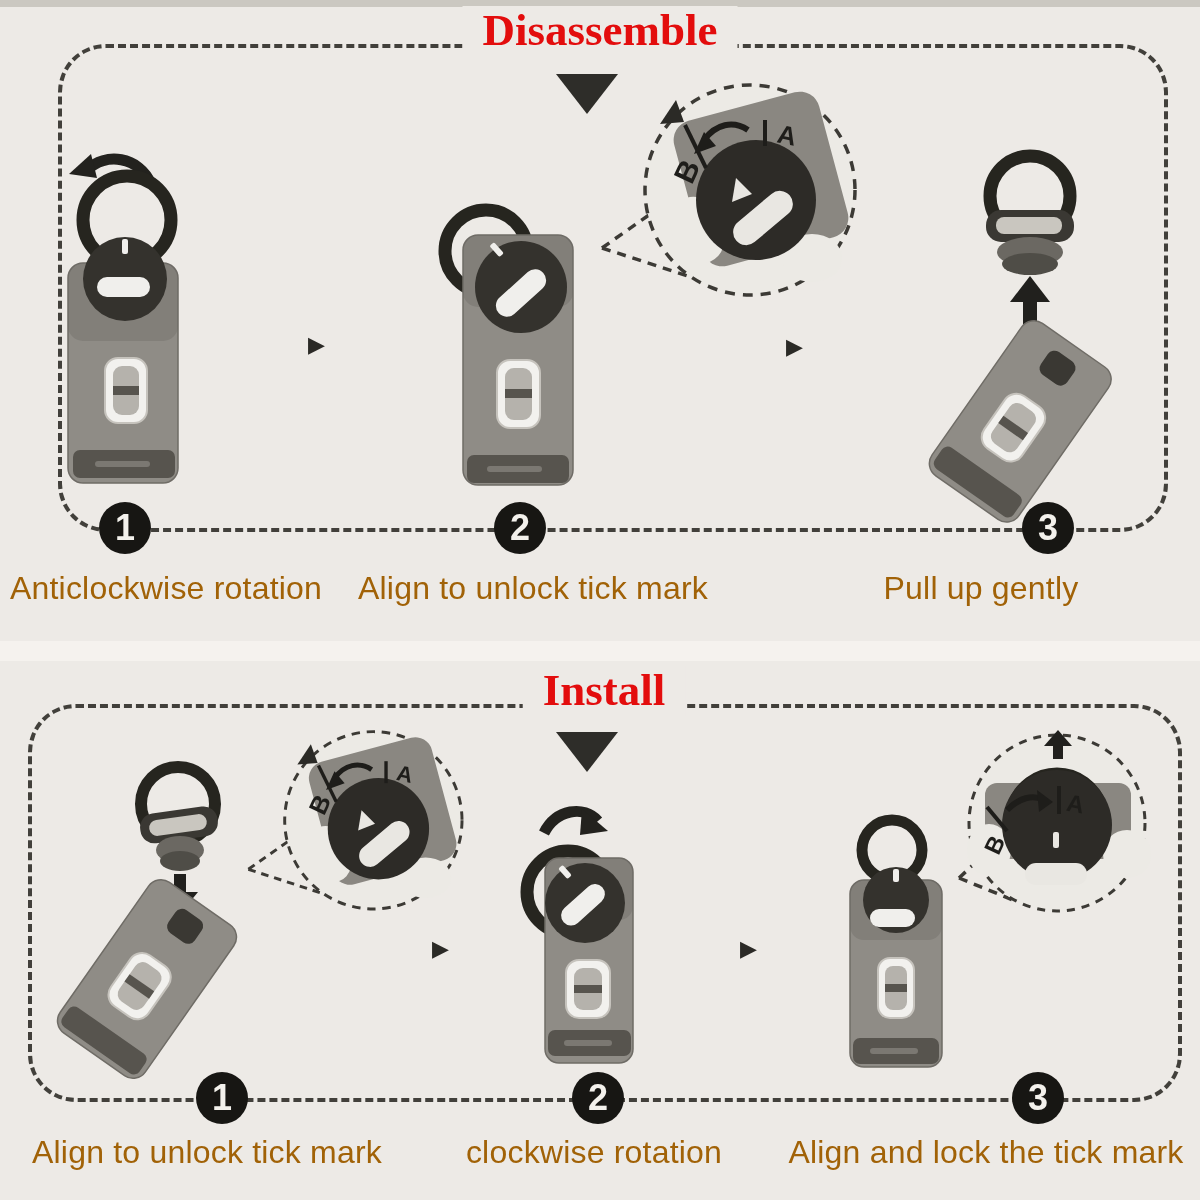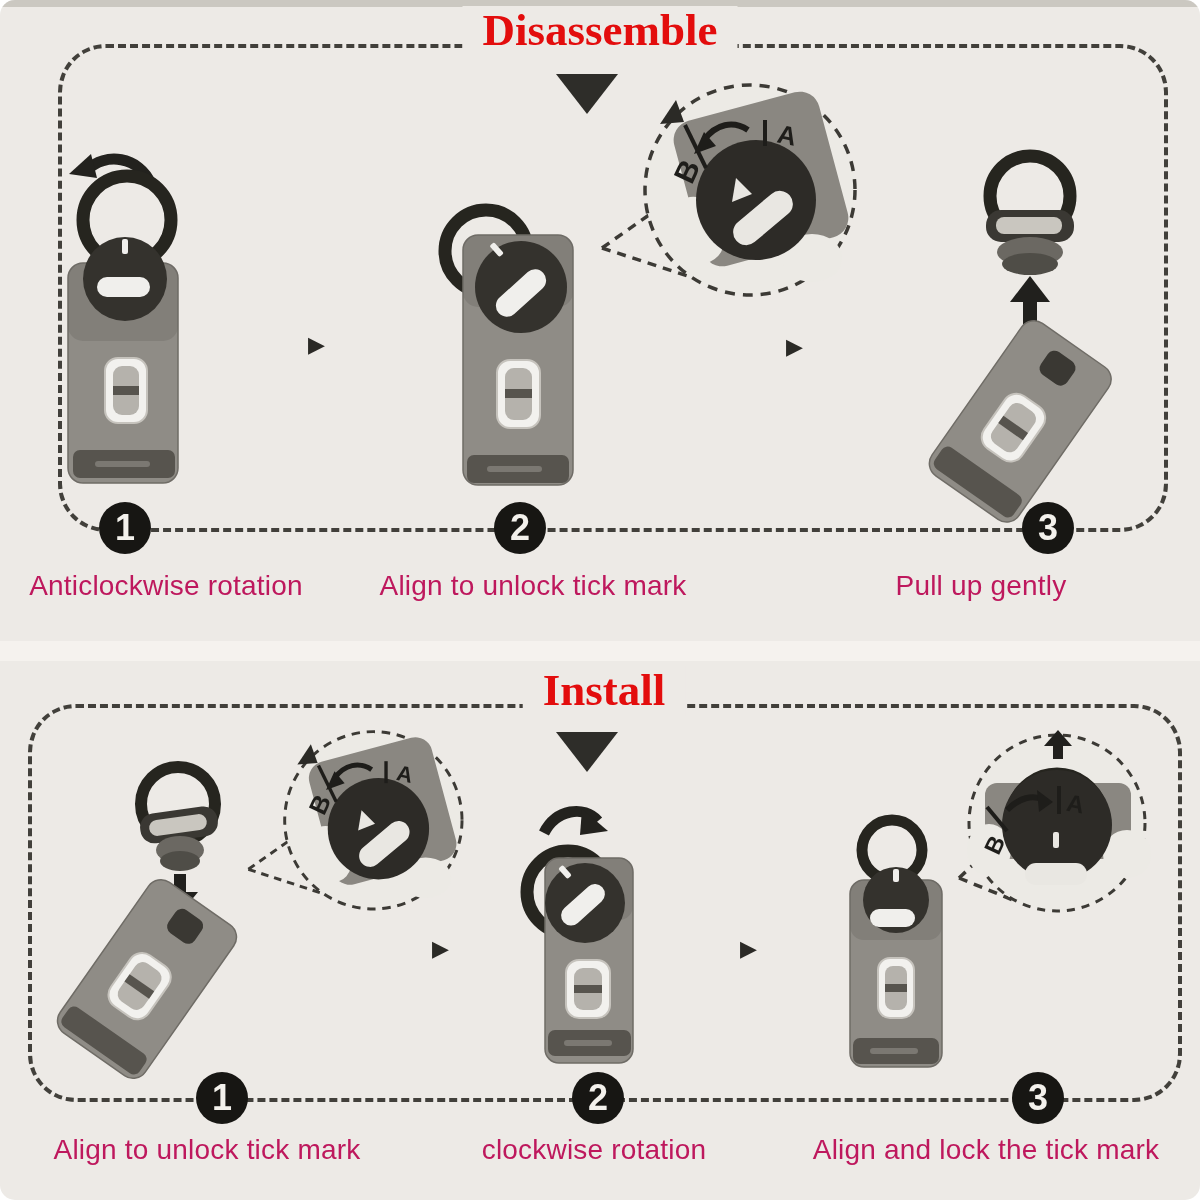--- a/index.html
+++ b/index.html
@@ -1,20 +1,19 @@
 <!DOCTYPE html>
 <html><head>
 <meta charset="utf-8">
 <style>
   html,body{margin:0;padding:0;}
   .page{
     position:relative;width:1200px;height:1200px;overflow:hidden;
     background:#edeae6;
     font-family:"Liberation Sans", sans-serif;
-    border-radius:15px;
   }
   .top-strip{position:absolute;left:0;top:0;width:1200px;height:7px;background:#b9b5ae;opacity:.65;}
   .mid-strip{position:absolute;left:0;top:641px;width:1200px;height:20px;background:#f6f4f0;opacity:.8;}
   .dash-box{
     position:absolute;border:4px dashed #42403b;border-radius:48px;
   }
   .box-d{left:58px;top:44px;width:1102px;height:480px;}
   .box-i{left:28px;top:704px;width:1146px;height:390px;}
   .sec-title{
     position:absolute;transform:translateX(-50%);
@@ -23,21 +22,21 @@
     background:#edeae6;padding:0 20px;white-space:nowrap;
   }
   .tri-down{position:absolute;width:62px;height:40px;}
   .badge{
     position:absolute;width:52px;height:52px;border-radius:50%;
     background:#171613;color:#f3f1ec;display:flex;align-items:center;justify-content:center;
     font-size:36px;font-weight:bold;
   }
   .cap{
     position:absolute;transform:translateX(-50%);
-    font-size:28px;color:#be185d;white-space:nowrap;letter-spacing:.2px;
+    font-size:32px;color:#a16207;white-space:nowrap;letter-spacing:.2px;
   }
   .ill{position:absolute;overflow:visible;}
   .step-arrow{
     position:absolute;font-size:22px;color:#2b2a26;line-height:1;
     font-family:"DejaVu Sans", sans-serif;
   }
   svg text{font-family:"Liberation Sans",sans-serif;font-weight:bold;}
 </style>
 </head>
 <body>

